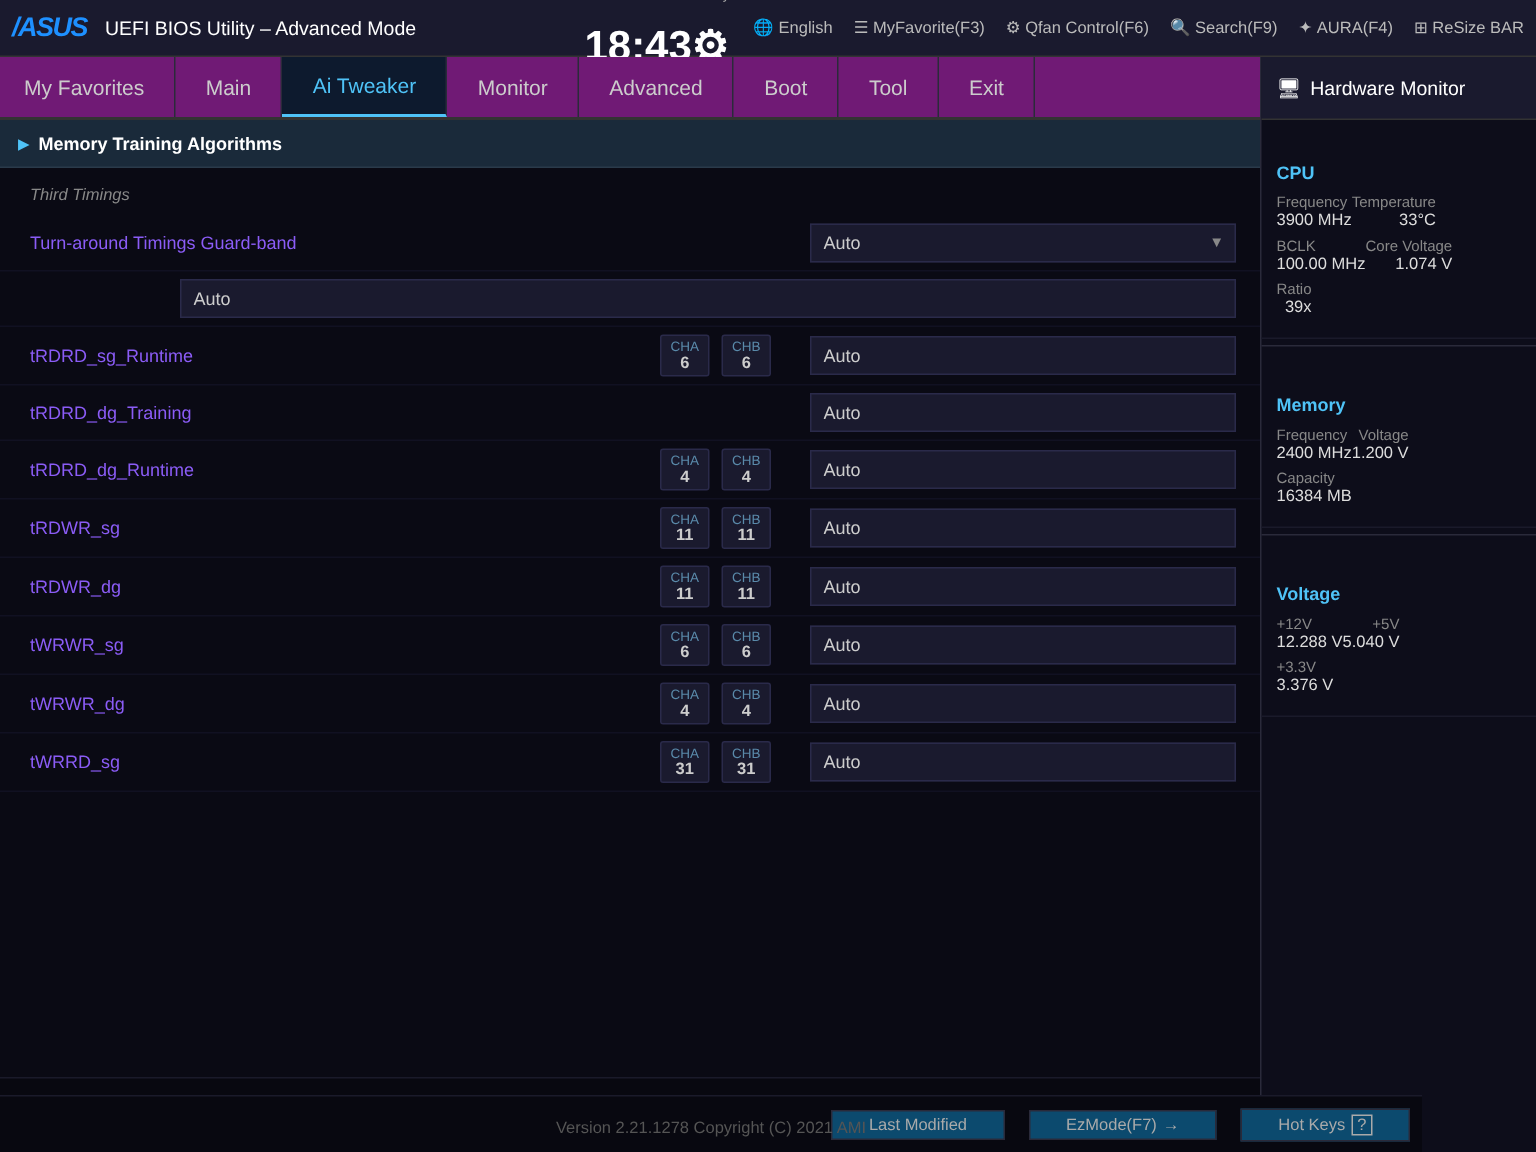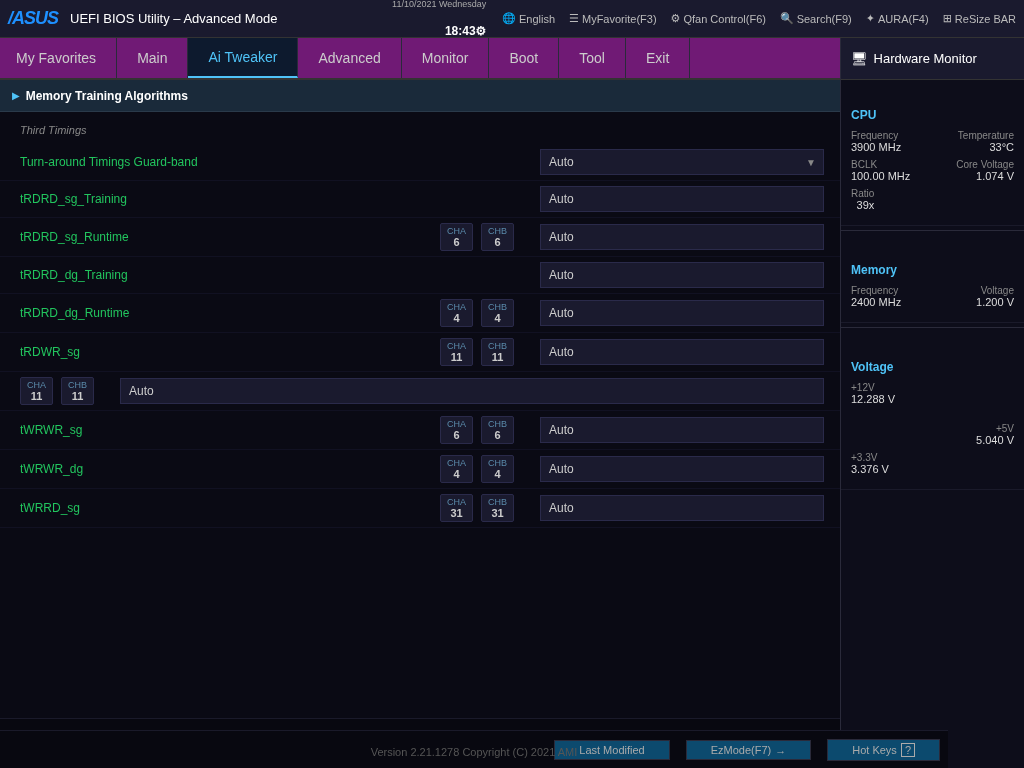--- a/index.html
+++ b/index.html
@@ -83,21 +83,21 @@
       margin-right: 4px;
     }
 
     .date-text {
       font-size: 9px;
       color: #aaa;
       line-height: 1;
     }
 
     .time-text {
-      font-size: 12px;
+      font-size: 28px;
       color: #fff;
       font-weight: bold;
       line-height: 1;
       margin-top: 16px;
     }
 
     
     .navbar {
       display: flex;
       align-items: stretch;
@@ -163,21 +163,21 @@
       margin-bottom: 8px;
       margin-top: 20px;
     }
 
     .hw-section-title.cpu-color { color: #4fc3f7; }
     .hw-section-title.mem-color { color: #4fc3f7; }
     .hw-section-title.volt-color { color: #4fc3f7; }
 
     .hw-row {
       display: flex;
-      justify-content: space-between;
+      justify-content: flex-start;
       margin-bottom: 6px;
     }
 
     .hw-label {
       font-size: 10px;
       color: #888;
     }
 
     .hw-value {
       font-size: 11px;
@@ -258,21 +258,21 @@
       display: flex;
       align-items: center;
       padding: 5px 16px 5px 20px;
       border-bottom: 1px solid #111122;
       min-height: 34px;
     }
 
     .setting-name {
       flex: 0 0 420px;
       font-size: 12px;
-      color: #22c55e;
+      color: #8b5cf6;
     }
 
     .setting-channels {
       display: flex;
       gap: 8px;
       flex: 0 0 100px;
       align-items: center;
     }
 
     .channel-badge {
@@ -456,24 +456,24 @@
   <div class="nav-item first" style="color:#ccc;">
     <span>My Favorites</span>
   </div>
   <div class="nav-item">
     <span>Main</span>
   </div>
   <div class="nav-item active">
     <span>Ai Tweaker</span>
   </div>
   <div class="nav-item">
+    <span>Monitor</span>
+  </div>
+  <div class="nav-item">
     <span>Advanced</span>
-  </div>
-  <div class="nav-item">
-    <span>Monitor</span>
   </div>
   <div class="nav-item">
     <span>Boot</span>
   </div>
   <div class="nav-item">
     <span>Tool</span>
   </div>
   <div class="nav-item">
     <span>Exit</span>
   </div>
@@ -495,21 +495,21 @@
       <div style="text-align:right;">
         <div class="hw-label">Temperature</div>
         <div class="hw-value">33°C</div>
       </div>
     </div>
     <div class="hw-row">
       <div>
         <div class="hw-label">BCLK</div>
         <div class="hw-value">100.00 MHz</div>
       </div>
-      <div style="text-align:right;margin-left:31px;">
+      <div style="text-align:right;">
         <div class="hw-label">Core Voltage</div>
         <div class="hw-value">1.074 V</div>
       </div>
     </div>
     <div class="hw-row">
       <div>
         <div class="hw-label">Ratio</div>
         <div class="hw-value">39x</div>
       </div>
     </div>
@@ -522,32 +522,38 @@
     <div class="hw-row">
       <div>
         <div class="hw-label">Frequency</div>
         <div class="hw-value">2400 MHz</div>
       </div>
       <div style="text-align:right;">
         <div class="hw-label">Voltage</div>
         <div class="hw-value">1.200 V</div>
       </div>
     </div>
+    <div class="hw-row">
+      <div>
+        <div class="hw-label">Capacity</div>
+        <div class="hw-value">16384 MB</div>
+      </div>
+    </div>
   </div>
 
   <hr class="hw-divider">
 
   <div class="hw-section">
     <div class="hw-section-title volt-color">Voltage</div>
     <div class="hw-row">
       <div>
         <div class="hw-label">+12V</div>
         <div class="hw-value">12.288 V</div>
       </div>
-      <div style="text-align:right;margin-top:41px;">
+      <div style="text-align:right;">
         <div class="hw-label">+5V</div>
         <div class="hw-value">5.040 V</div>
       </div>
     </div>
     <div class="hw-row">
       <div>
         <div class="hw-label">+3.3V</div>
         <div class="hw-value">3.376 V</div>
       </div>
     </div>
@@ -565,21 +571,20 @@
     <div class="section-label">Third Timings</div>
 
   <div class="setting-row">
         <span class="setting-name">Turn-around Timings Guard-band</span>
         <div style="flex: 0 0 100px;"></div>
         <div class="setting-value">
           <div class="select-wrapper"><select class="auto-select"><option value="Auto">Auto</option></select></div>
         </div>
       </div>
       <div class="setting-row">
-        <span class="setting-name">tRDRD_sg_Training</span>
         <div style="flex: 0 0 100px;"></div>
         <div class="setting-value"><input type="text" class="auto-input" value="Auto" style=""></div>
       </div>
       <div class="setting-row">
         <span class="setting-name">tRDRD_sg_Runtime</span>
         <div class="setting-channels">
           <div class="channel-badge">
             <span class="channel-label">CHA</span>
             <span class="channel-value">6</span>
           </div>
@@ -617,20 +622,21 @@
             <span class="channel-value">11</span>
           </div>
           <div class="channel-badge">
             <span class="channel-label">CHB</span>
             <span class="channel-value">11</span>
           </div>
         </div>
         <div class="setting-value"><input type="text" class="auto-input" value="Auto" style=""></div>
       </div>
       <div class="setting-row">
+        <span class="setting-name">tRDWR_dg</span>
         <div class="setting-channels">
           <div class="channel-badge">
             <span class="channel-label">CHA</span>
             <span class="channel-value">11</span>
           </div>
           <div class="channel-badge">
             <span class="channel-label">CHB</span>
             <span class="channel-value">11</span>
           </div>
         </div>

